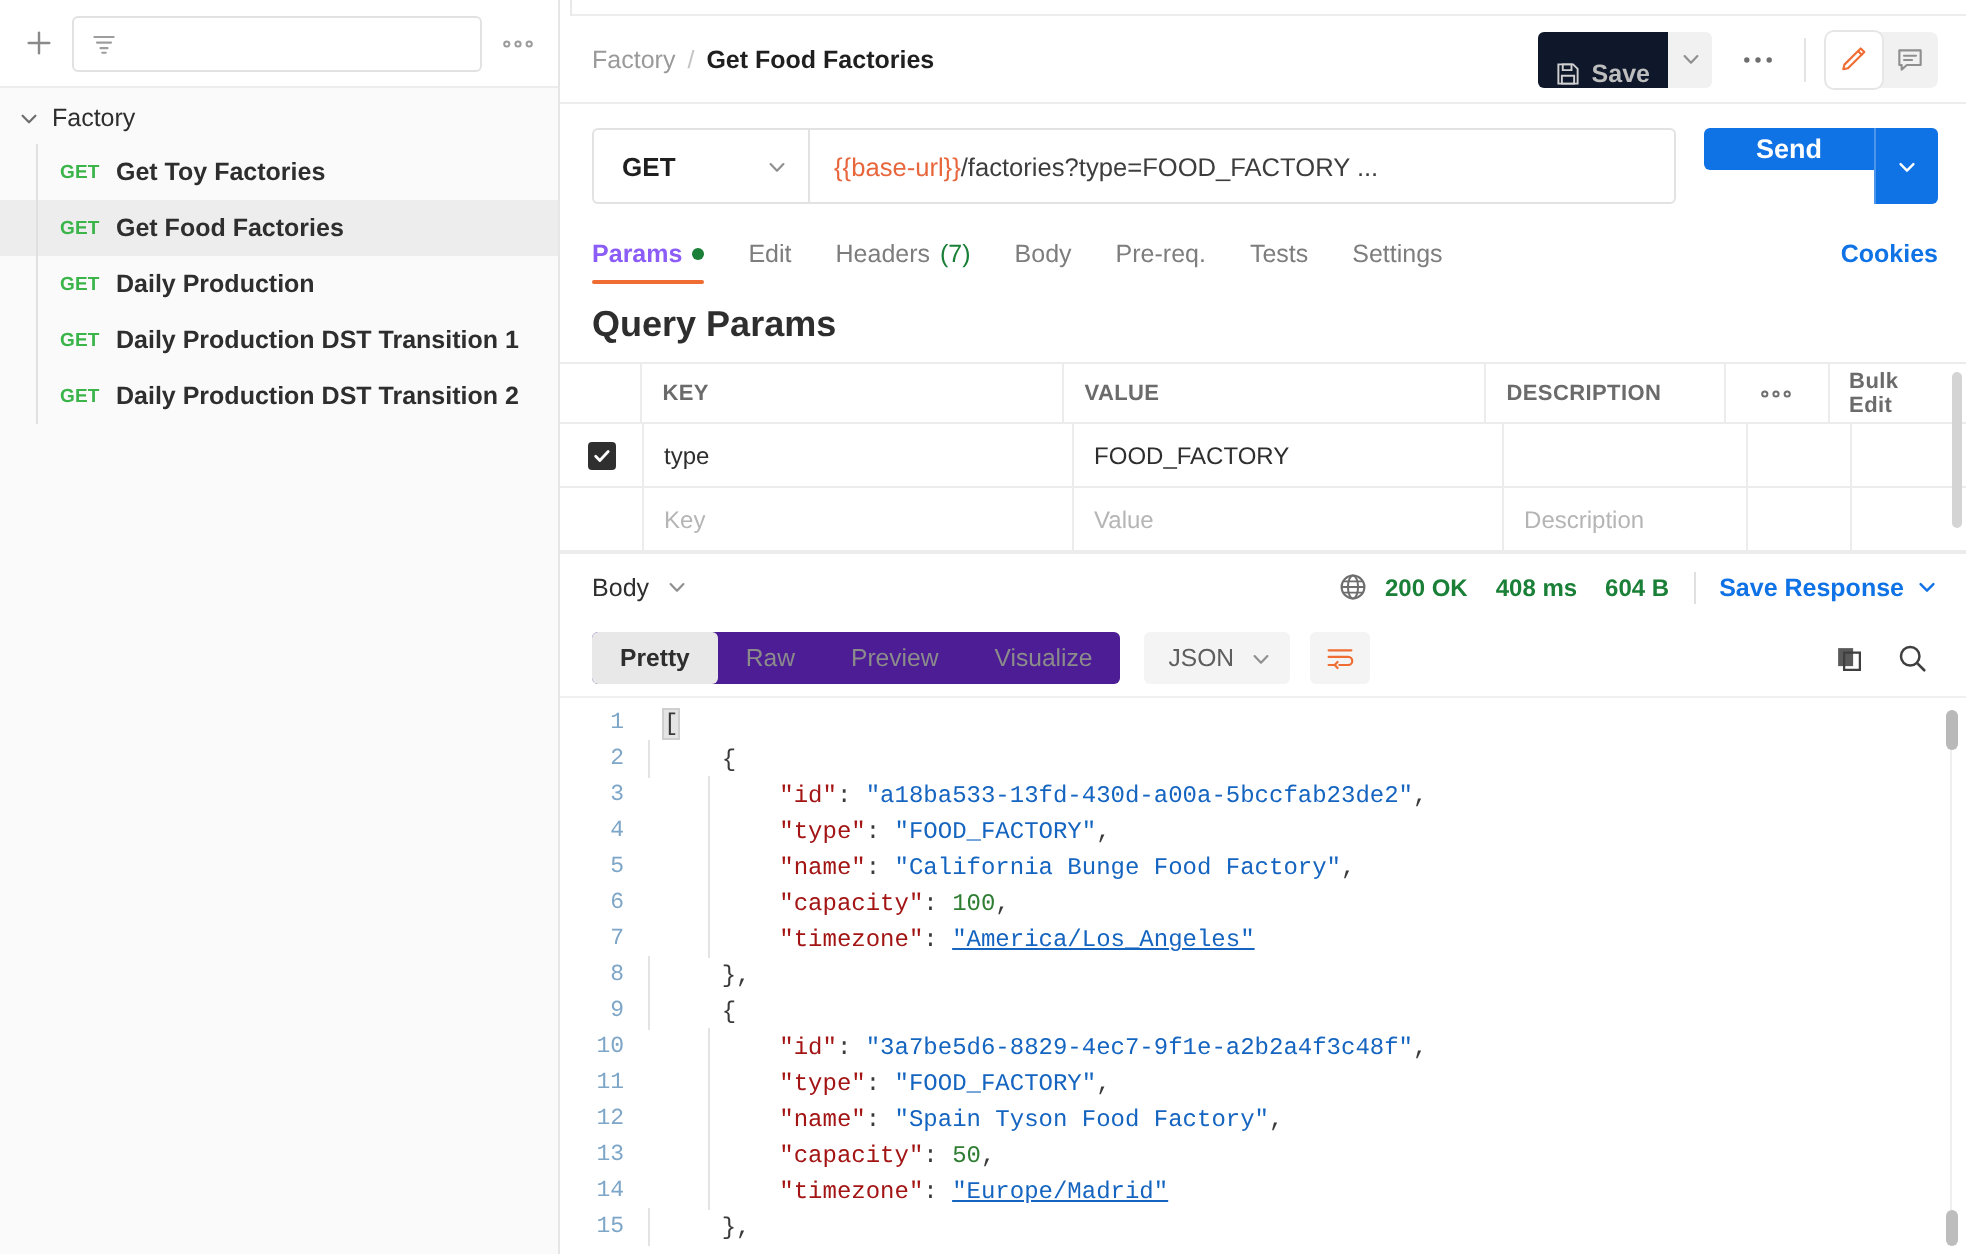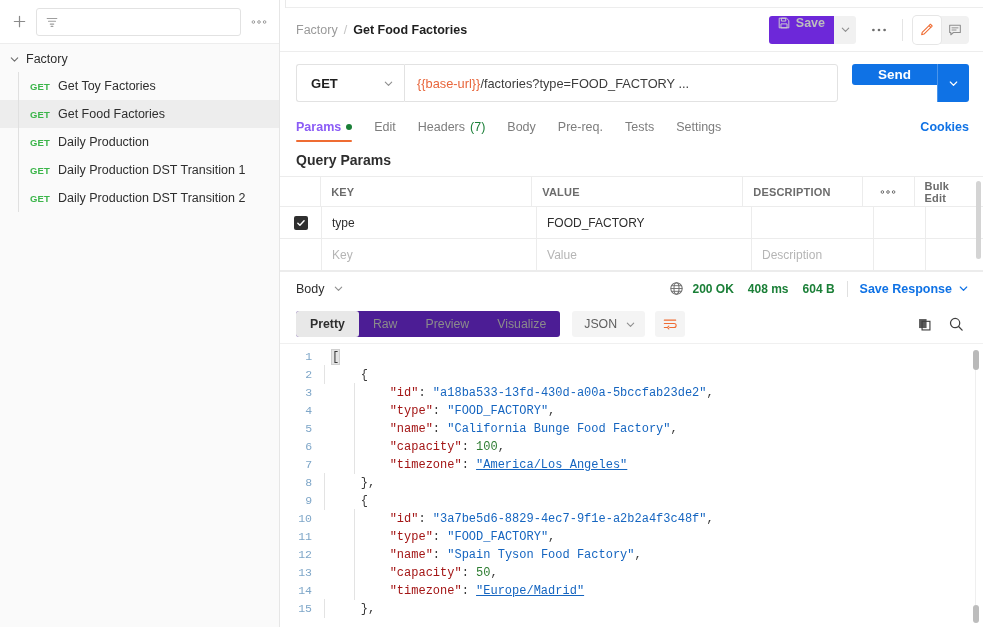--- a/index.html
+++ b/index.html
@@ -66,46 +66,46 @@
   }
   .req-row.active { background: #ededed; }
   .req-row::before {
     content: ""; position: absolute; left: 18px; top: 0; bottom: 0;
     width: 1px; background: #e0e0e0;
   }
   .method {
     font-size: 9.5px; font-weight: 600; color: #3bb54a;
     width: 24px; flex: 0 0 auto; letter-spacing: .1px;
   }
-  .req-name { font-size: 12.5px; color: #2e2e2e; margin-left: 4px; white-space: nowrap; }
+  .req-name { font-size: 12.5px; color: #2e2e2e; margin-left: 4px; white-space: nowrap; font-weight: bold; }
 
   
   .main { flex: 1 1 auto; height: 627px; display: flex; flex-direction: column; background: #fff; position: relative; }
 
   .tabstrip { height: 8px; flex: 0 0 8px; background:#fff; border-bottom: 1px solid #ededed; position: relative;}
   .tabstrip::before{content:"";position:absolute;left:0;top:-1px;width:5px;height:9px;background:#fff;border-right:1px solid #e9e9e9;}
 
   .crumb-bar {
     height: 44px; flex: 0 0 44px;
     display: flex; align-items: center;
     padding: 0 14px 0 16px;
     border-bottom: 1px solid #ededed;
   }
   .crumb-root { color: #9a9a9a; font-size: 12.5px; }
   .crumb-sep { color: #c4c4c4; margin: 0 6px; font-size: 12.5px; }
   .crumb-cur { color: #1f1f1f; font-size: 12.5px; font-weight: 600; }
   .crumb-spacer { flex: 1 1 auto; }
 
   .save-group { display: flex; align-items: center; }
   .save-btn {
-    display: flex; align-items: flex-start; gap: 5px;
+    display: flex; align-items: flex-end; gap: 5px;
     height: 28px; padding: 0 9px 0 8px;
     border-radius: 3px 0 0 3px;
     color: #bdbdbd; font-size: 12.5px; font-weight: 600;
-    background: #6d28d9; cursor: default;
+    background: #0f172a; cursor: default;
   }
   .save-caret {
     width: 22px; height: 28px;
     display: flex; align-items: center; justify-content: center;
     background: #f1f1f1; border-radius: 0 3px 3px 0;
     color: #8f8f8f; cursor: pointer;
   }
   .kebab {
     width: 26px; height: 26px; margin-left: 10px;
     display: flex; align-items: center; justify-content: center;
@@ -164,21 +164,21 @@
   .rtab.active { color: #8b5cf6; font-weight: 600; }
   .rtab.active::after {
     content: ""; position: absolute; left: 0; right: 11px; bottom: 0;
     height: 2px; background: #ef6c33; border-radius: 1px;
   }
   .green-dot { width: 6px; height: 6px; border-radius: 50%; background: #1a7f37; display: inline-block; }
   .hdr-count { color: #1a7f37; }
   .tab-spacer { flex: 1 1 auto; }
   .cookies-link { font-size: 12.5px; color: #0f72e5; font-weight: 600; cursor: pointer; padding-bottom: 8px; }
 
-  .qp-title { padding: 10px 0 8px 16px; font-size: 14px; font-weight: 600; color: #2e2e2e; }
+  .qp-title { padding: 10px 0 8px 16px; font-size: 18px; font-weight: 600; color: #2e2e2e; }
 
   
   .ptable { border-top: 1px solid #ececec; position: relative; }
   .prow { display: flex; border-bottom: 1px solid #ececec; height: 32px; align-items: stretch; }
   .prow.head { height: 30px; }
   .pcell { display: flex; align-items: center; padding: 0 10px; border-right: 1px solid #ececec; font-size: 12px; }
   .pcell.check { width: 42px; justify-content: center; padding: 0; }
   .pcell.key { width: 215px; }
   .pcell.val { width: 215px; }
   .pcell.desc { width: 122px; }

